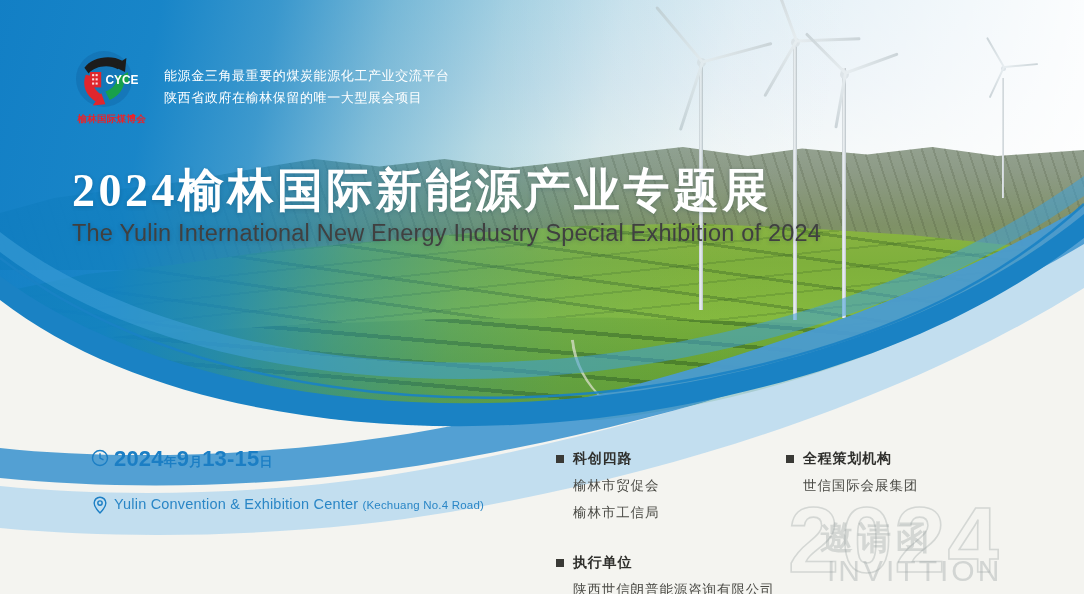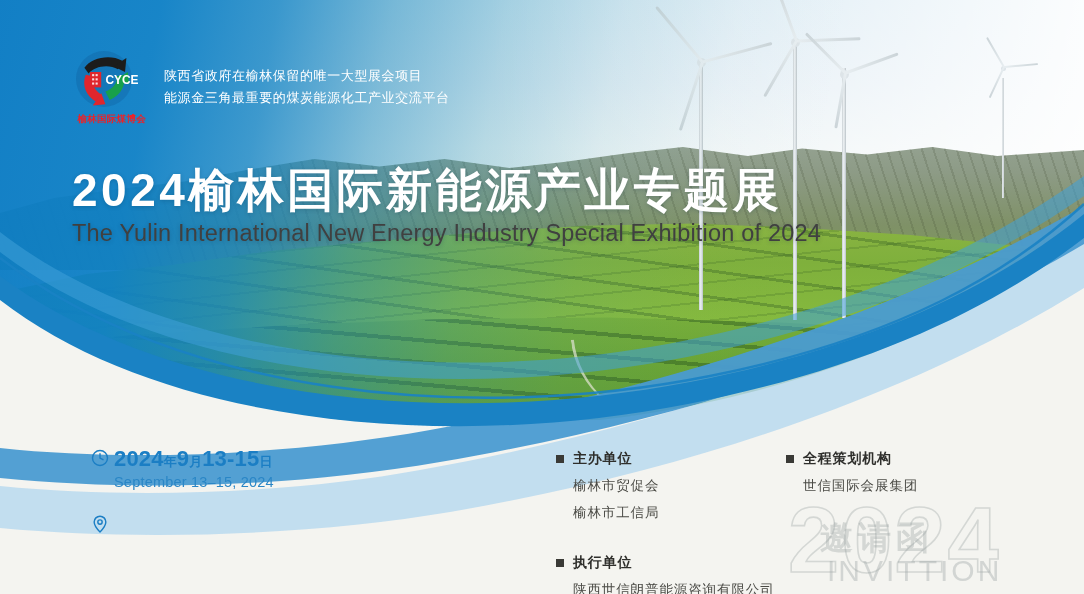--- a/index.html
+++ b/index.html
@@ -189,20 +189,21 @@
   
   .title-cn {
     position: absolute;
     left: 72px; top: 160px;
     font-size: 46px;
     font-weight: bold;
     color: #ffffff;
     letter-spacing: 3.5px;
     white-space: nowrap;
     text-shadow: 0 1px 4px rgba(0,40,70,0.22);
+    font-family: Liberation Serif, serif;
   }
   .title-en {
     position: absolute;
     left: 72px; top: 220px;
     font-size: 23.5px;
     color: #404040;
     letter-spacing: 0.2px;
     white-space: nowrap;
     text-shadow: 0 1px 4px rgba(0,40,70,0.25);
   }
@@ -390,57 +391,57 @@
           <rect x="33" y="49" width="3" height="3"></rect>
             <rect x="38" y="49" width="3" height="3"></rect>
           <rect x="33" y="55" width="3" height="3"></rect>
             <rect x="38" y="55" width="3" height="3"></rect>
         </g>
         <text x="52" y="57" font-family="Liberation Sans, sans-serif" font-size="17" font-weight="bold" fill="#ffffff">CYCE</text>
       </svg>
       <div class="logo-cn">榆林国际煤博会</div>
     </div>
     <div class="taglines">
+      <div class="tagline">能源金三角最重要的煤炭能源化工产业交流平台</div>
       <div class="tagline">陕西省政府在榆林保留的唯一大型展会项目</div>
-      <div class="tagline">能源金三角最重要的煤炭能源化工产业交流平台</div>
     </div>
   </div>
 
   <div class="title-cn">2024榆林国际新能源产业专题展</div>
   <div class="title-en">The Yulin International New Energy Industry Special Exhibition of 2024</div>
 
   <div class="info-left">
 
     <div class="info-block">
       <svg class="info-icon" viewBox="0 0 24 24" fill="none" stroke="#1b7ec4" stroke-width="1.7">
         <circle cx="12" cy="12" r="9"></circle>
         <path d="M12 6.8 L12 12 L15.6 14" stroke-linecap="round"></path>
       </svg>
       <div class="info-text">
         <div class="line-cn"><span class="big">2024</span><span class="small">年</span><span class="big">9</span><span class="small">月</span><span class="big">13-15</span><span class="small">日</span></div>
-        <div class="line-en">September 13–15, 2024</div>
       </div>
     </div>
 
     <div class="info-block">
       <svg class="info-icon" viewBox="0 0 24 24" fill="none" stroke="#1b7ec4" stroke-width="1.7">
         <path d="M12 21.5 C12 21.5 19 14.6 19 9.6 A7 7 0 0 0 5 9.6 C5 14.6 12 21.5 12 21.5 Z" stroke-linejoin="round"></path>
         <circle cx="12" cy="9.6" r="2.6"></circle>
       </svg>
       <div class="info-text">
+        <div class="line-en"><span>Yulin Convention &amp; Exhibition Center</span> <span class="paren-en">(Kechuang No.4 Road)</span></div>
       </div>
     </div>
 
   </div>
 
   <div class="org-col mid">
     <div class="org-group">
       <div class="org-head">
         <span class="org-bullet"></span>
-        <span>主办单位</span>
+        <span>科创四路</span>
       </div>
       <div class="org-item">榆林市贸促会</div>
       <div class="org-item">榆林市工信局</div>
     </div>
     <div class="org-group">
       <div class="org-head">
         <span class="org-bullet"></span>
         <span>执行单位</span>
       </div>
       <div class="org-item">陕西世信朗普能源咨询有限公司</div>

